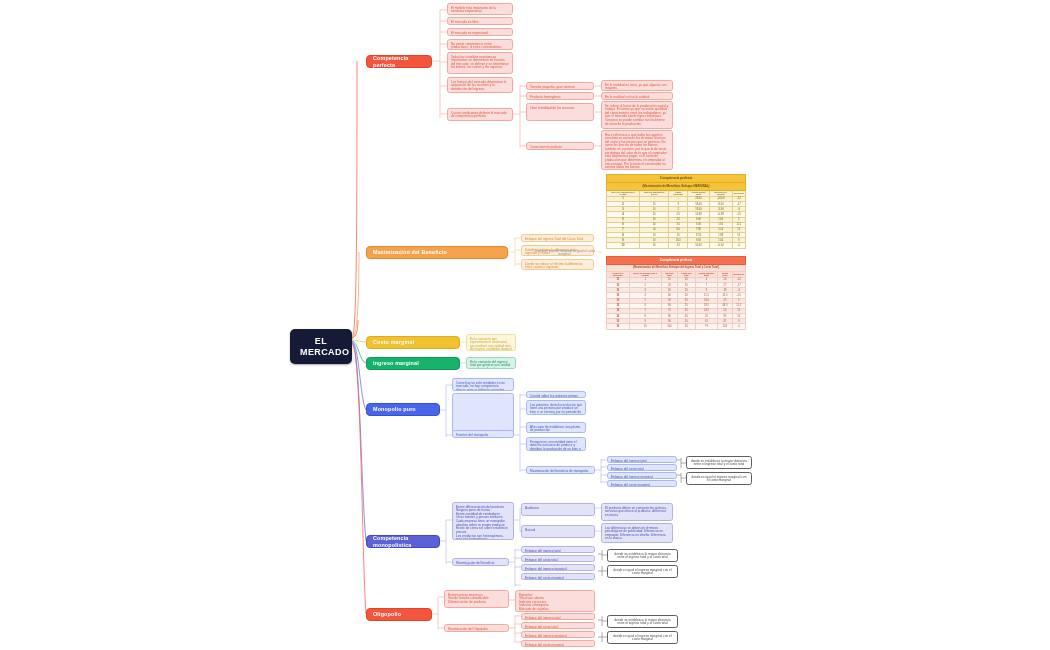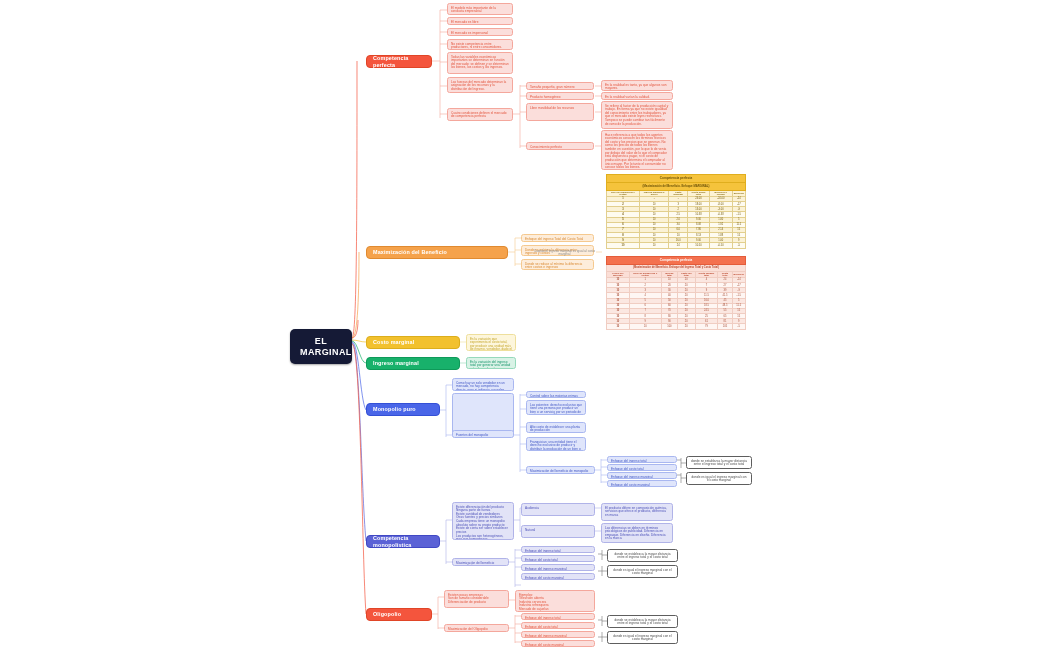--- a/index.html
+++ b/index.html
@@ -125,21 +125,21 @@
 
     <path d="M432 614 L 438 614 M438 597 L 438 629" stroke="#f4a79c" fill="none" stroke-width="0.6"></path>
     <path d="M438 597 L 444 597 M438 628 L 444 628" stroke="#f4a79c" fill="none" stroke-width="0.6"></path>
     <path d="M509 600 L 515 600" stroke="#f4a79c" fill="none" stroke-width="0.6"></path>
     <path d="M509 628 L 515 628 M515 615 L 515 643" stroke="#f4a79c" fill="none" stroke-width="0.6"></path>
     <path d="M515 616 L 521 616 M515 624 L 521 624 M515 633 L 521 633 M515 642 L 521 642" stroke="#f4a79c" fill="none" stroke-width="0.6"></path>
     <path d="M598 620 L 602 620 M602 616 L 602 626 M602 621 L 607 621" stroke="#777" fill="none" stroke-width="0.6"></path>
     <path d="M598 637 L 602 637 M602 632 L 602 642 M602 637 L 607 637" stroke="#777" fill="none" stroke-width="0.6"></path>
   </svg>
 
-  <div class="node root" style="left:290px; top:329px; width:62px;">EL MARGINAL</div>
+  <div class="node root" style="left:290px; top:329px; width:62px;">EL MERCADO</div>
 
   <div class="node pill red" style="left:366px; top:55px; width:66px; height:13px;">Competencia perfecta</div>
 
   <div class="node leaf red" style="left:447px; top:3px; width:66px; height:12px;">El modelo más importante de la conducta empresarial</div>
   <div class="node leaf red" style="left:447px; top:17px; width:66px; height:8px;">El mercado es libre</div>
   <div class="node leaf red" style="left:447px; top:28px; width:66px; height:8px;">El mercado es impersonal</div>
   <div class="node leaf red" style="left:447px; top:39px; width:66px; height:11px;">No existe competencia entre productores, ni entre consumidores.</div>
   <div class="node leaf red" style="left:447px; top:52px; width:66px; height:22px;">Todas las variables económicas importantes se determinan en función del mercado: se definen y se determinan los bienes, los costos y los ingresos.</div>
   <div class="node leaf red" style="left:447px; top:77px; width:66px; height:16px;">Las fuerzas del mercado determinan la asignación de los recursos y la distribución del ingreso.</div>
   <div class="node leaf red" style="left:447px; top:108px; width:66px; height:13px;">Cuatro condiciones definen el mercado de competencia perfecta</div>

